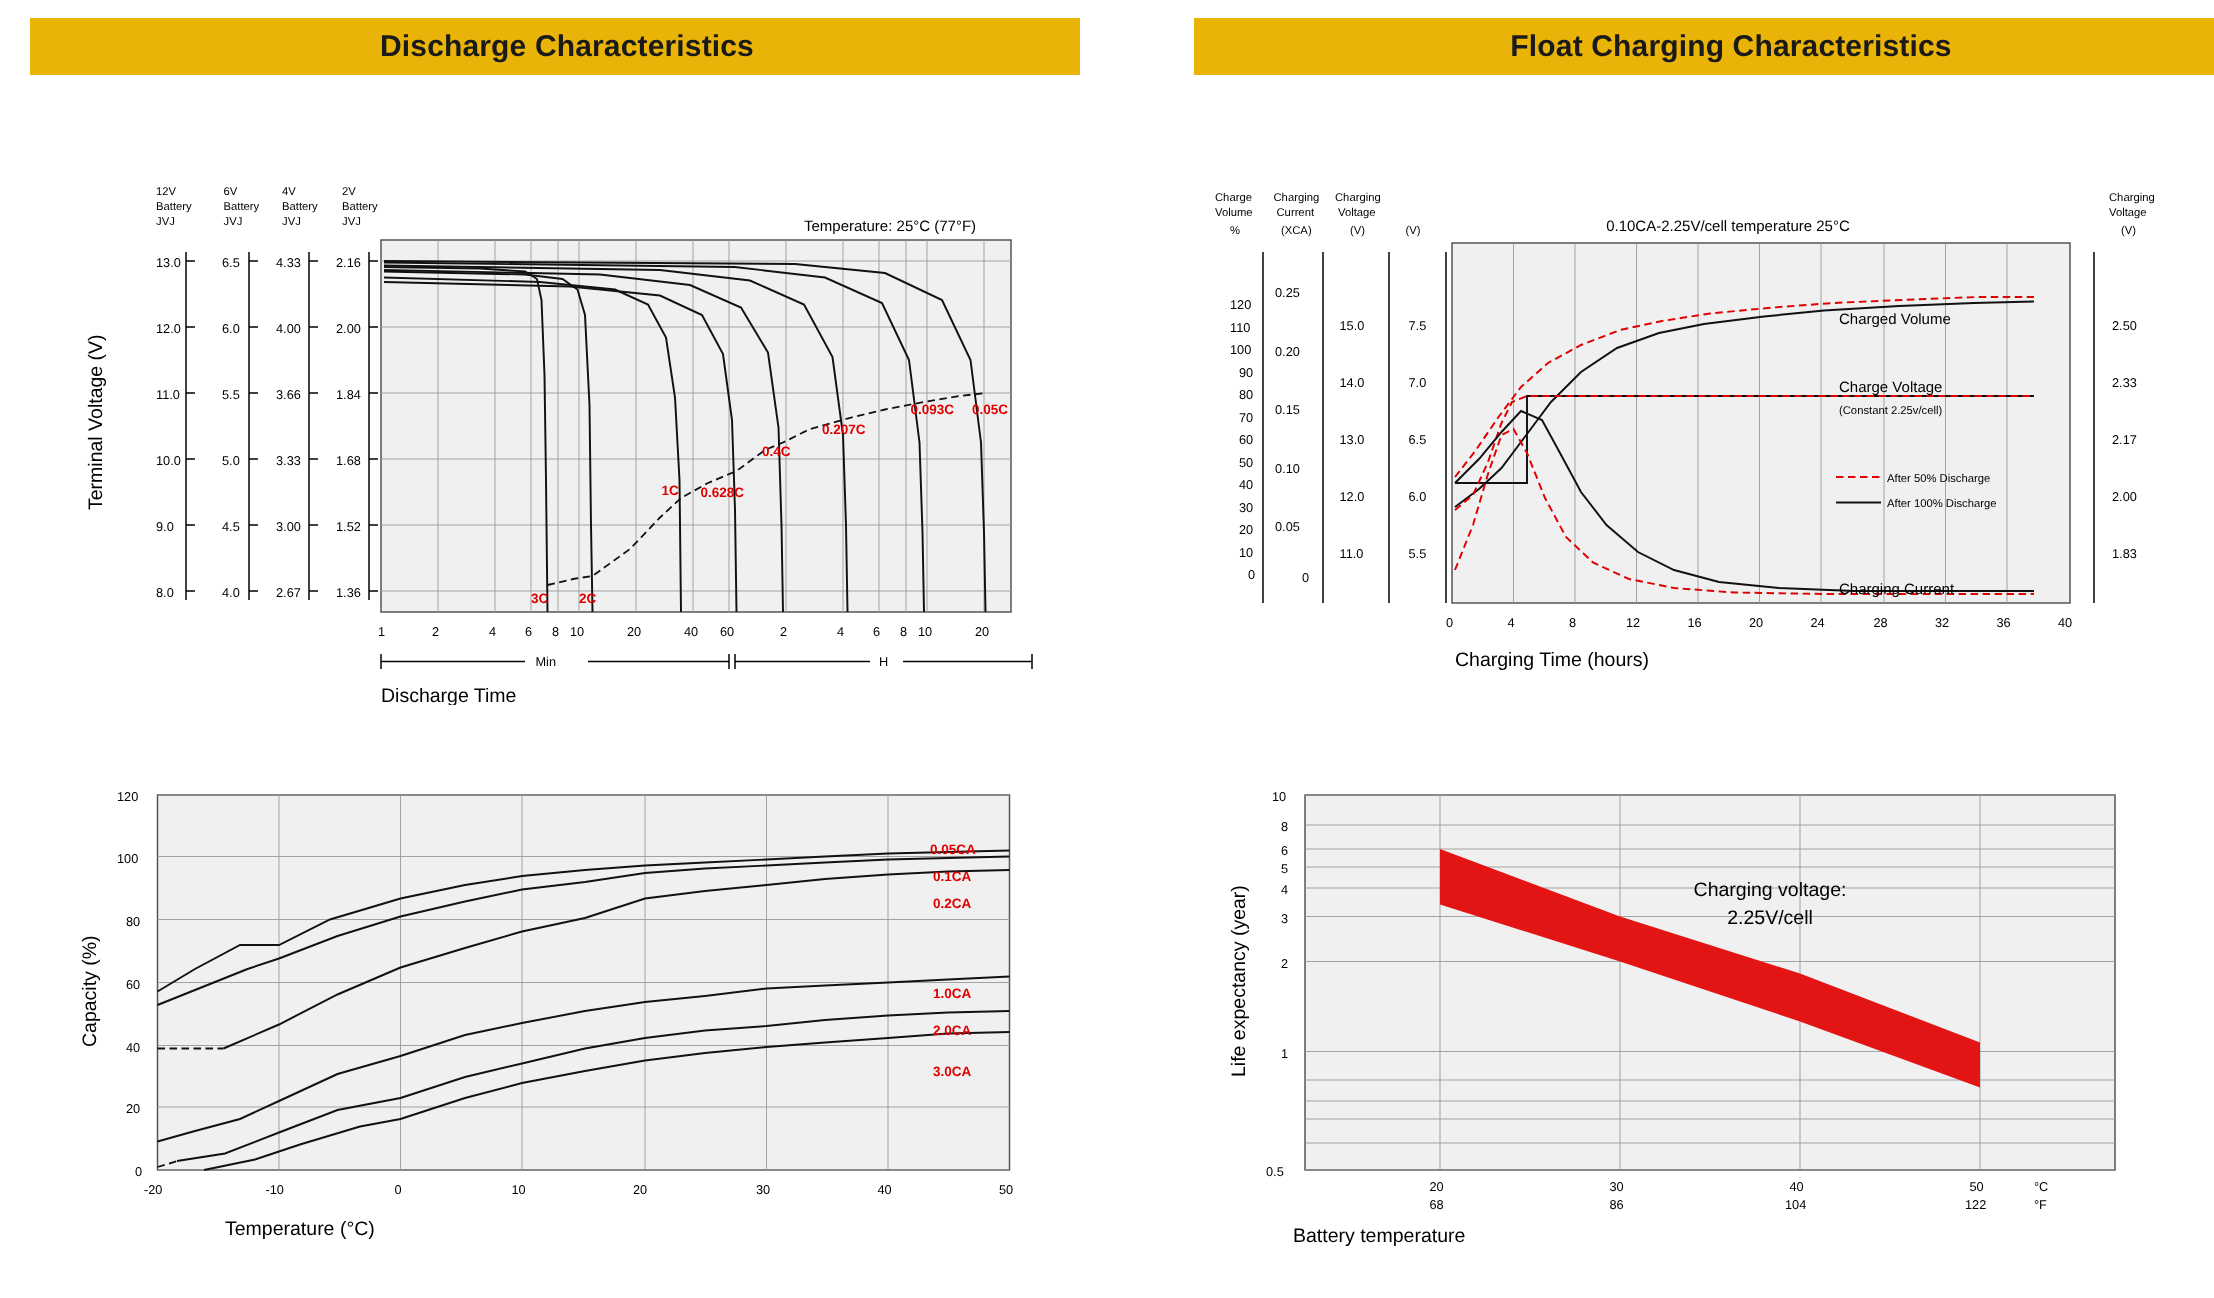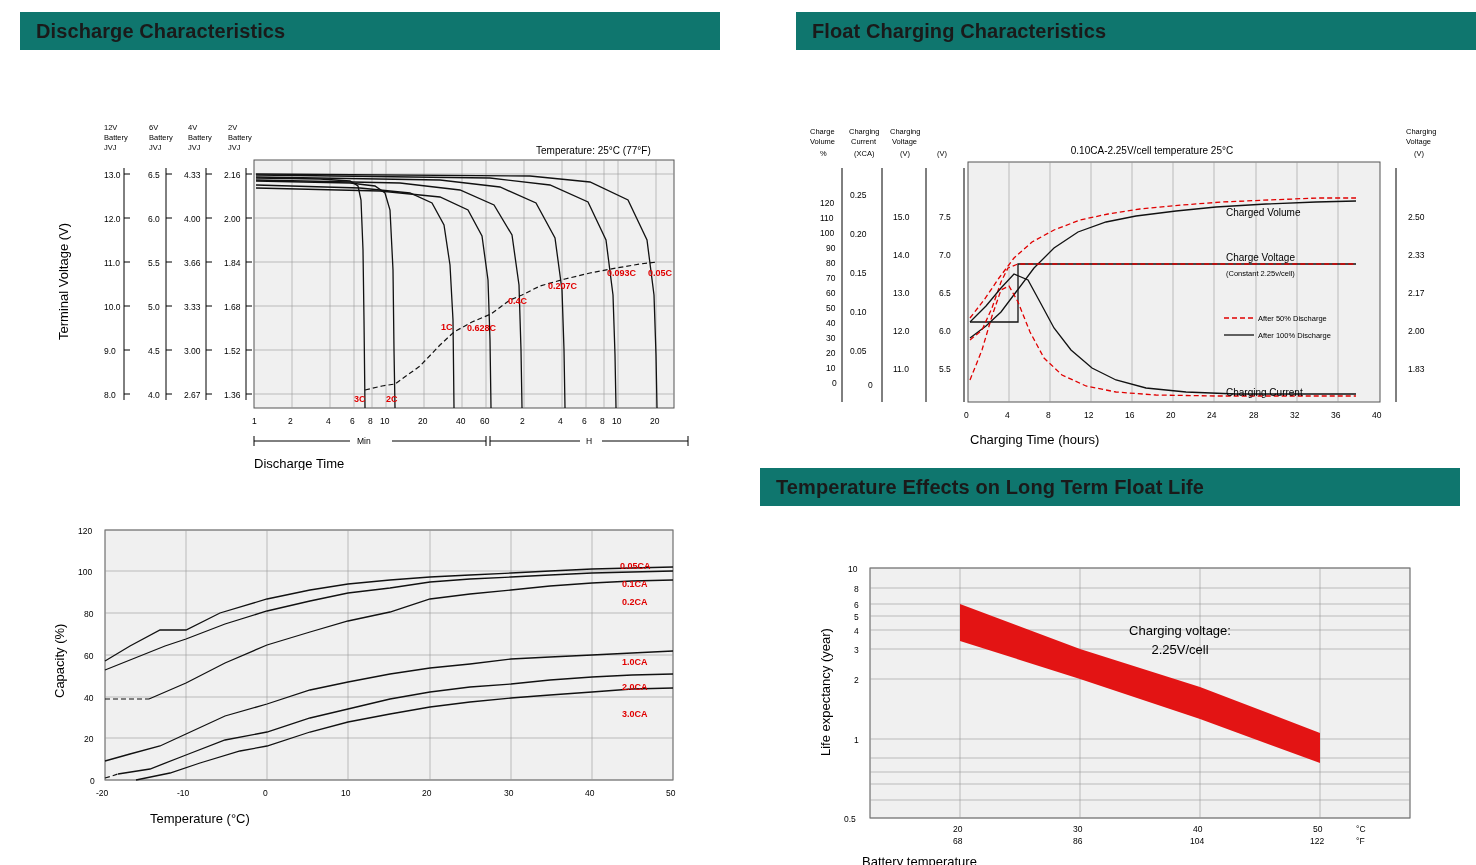--- a/index.html
+++ b/index.html
@@ -3,22 +3,22 @@
 <meta charset="utf-8">
 <style>
   html,body{margin:0;padding:0;}
   body{
     width:1476px;height:865px;background:#ffffff;
     font-family:"Liberation Sans", sans-serif;
     color:#000;position:relative;overflow:hidden;
   }
   .panel{position:absolute;}
   .panel-header{
-    background:#0f766e;height:38px;display:flex;align-items:center;
-    padding-left:16px;box-sizing:border-box;
+    background:#eab308;height:38px;display:flex;align-items:center;
+    padding-left:16px;box-sizing:border-box;justify-content:center;
   }
   .panel-header span{
     font-size:20px;font-weight:bold;color:#1a1a1a;letter-spacing:0.1px;
   }
   .plot-wrap{position:relative;}
   svg{display:block;}
   .lbl{font-size:8.5px;fill:#000;font-family:"Liberation Sans", sans-serif;}
   .lbl-sm{font-size:7.5px;fill:#000;font-family:"Liberation Sans", sans-serif;}
   .lbl-red{font-size:9px;fill:#e00000;font-weight:bold;font-family:"Liberation Sans", sans-serif;}
   .lbl-med{font-size:10px;fill:#000;font-family:"Liberation Sans", sans-serif;}
@@ -372,23 +372,20 @@
     <text class="lbl-red" x="602" y="119">0.1CA</text>
     <text class="lbl-red" x="602" y="137">0.2CA</text>
     <text class="lbl-red" x="602" y="197">1.0CA</text>
     <text class="lbl-red" x="602" y="222">2.0CA</text>
     <text class="lbl-red" x="602" y="249">3.0CA</text>
   </svg>
   </div>
 </div>
 
 <div class="panel" style="left:760px;top:468px;width:700px;">
-  <div class="panel-header">
-    <span>Temperature Effects on Long Term Float Life</span>
-  </div>
   <div class="plot-wrap">
   <svg width="700" height="370" viewBox="0 0 700 370">
 
     <rect class="frame" x="110" y="62" width="540" height="250"></rect>
 
     <line class="grid" x1="110" y1="62" x2="650" y2="62"></line>
     <line class="grid" x1="110" y1="82" x2="650" y2="82"></line>
     <line class="grid" x1="110" y1="98" x2="650" y2="98"></line>
     <line class="grid" x1="110" y1="110" x2="650" y2="110"></line>
     <line class="grid" x1="110" y1="124" x2="650" y2="124"></line>

